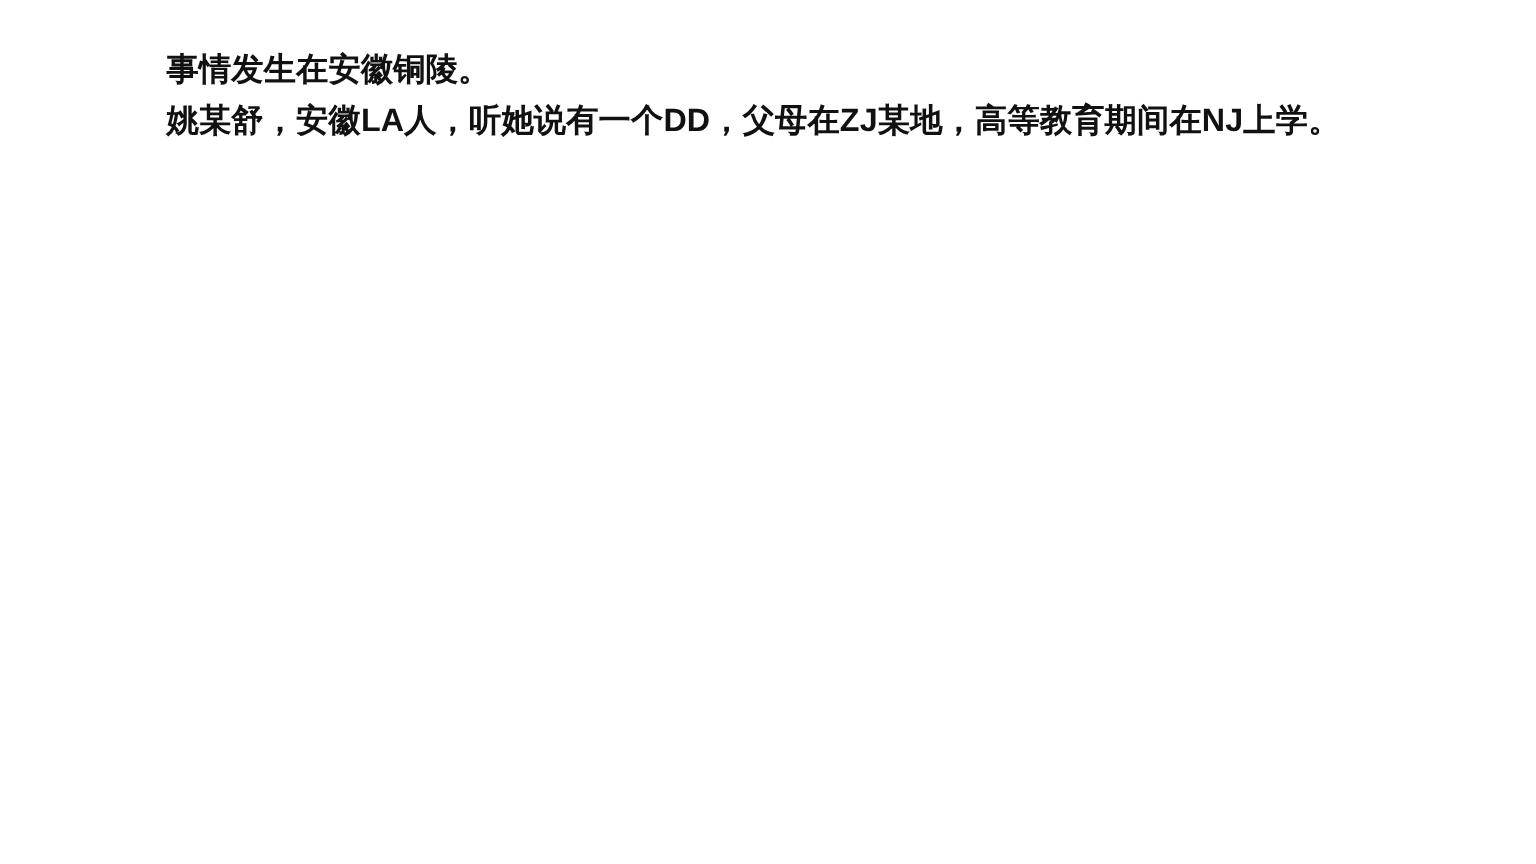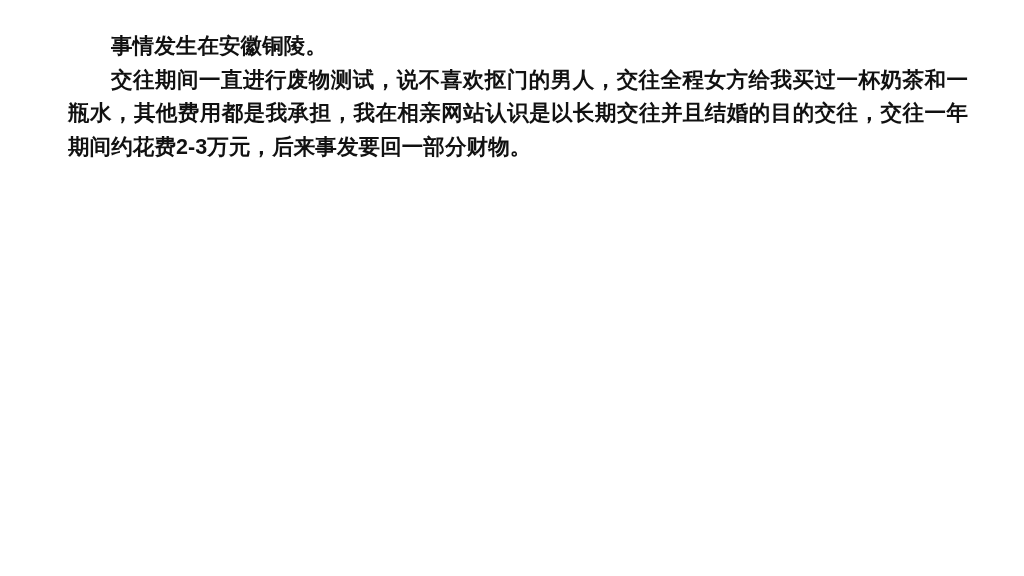--- a/index.html
+++ b/index.html
@@ -43,15 +43,15 @@
   .para.first {
     text-indent: 2em;
   }
 </style>
 </head>
 <body>
 
 <div id="page">
   <div class="doc-body">
     <p class="para first">事情发生在安徽铜陵。</p>
-    <p class="para">交往期间一直进行废物测试，说不喜欢抠门的男人，交往全程女方给我买过一杯奶茶和一瓶水，其他费用都是我承担，我在相亲网站认识是以长期交往并且结婚的目的交往，交往一年期间约花费2-3万元，后来事发要回一部分财物。</p>
+    <p class="para">姚某舒，安徽LA人，听她说有一个DD，父母在ZJ某地，高等教育期间在NJ上学。</p>
   </div>
 </div>
 
 </body></html>

